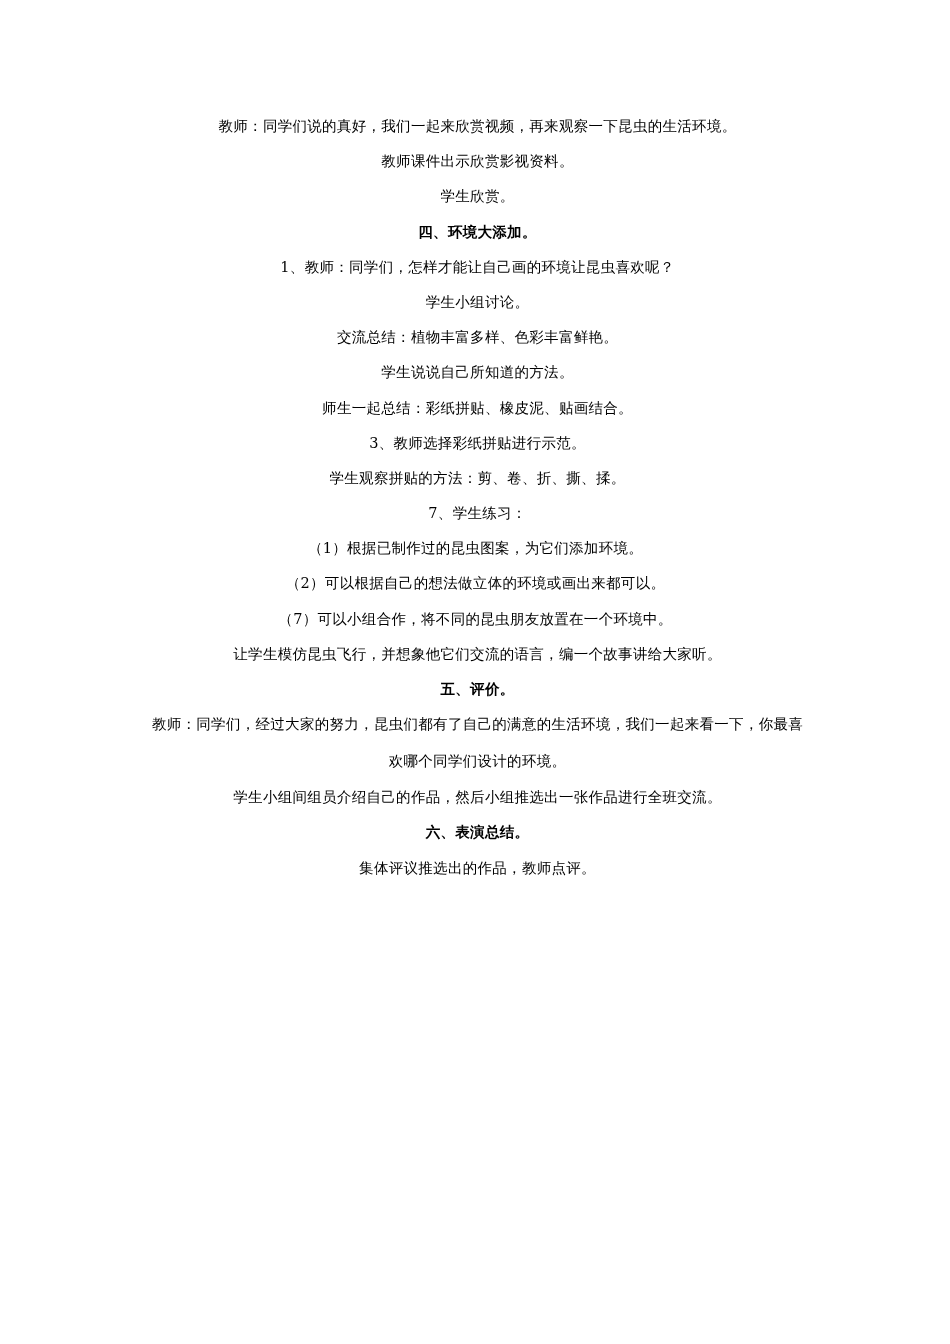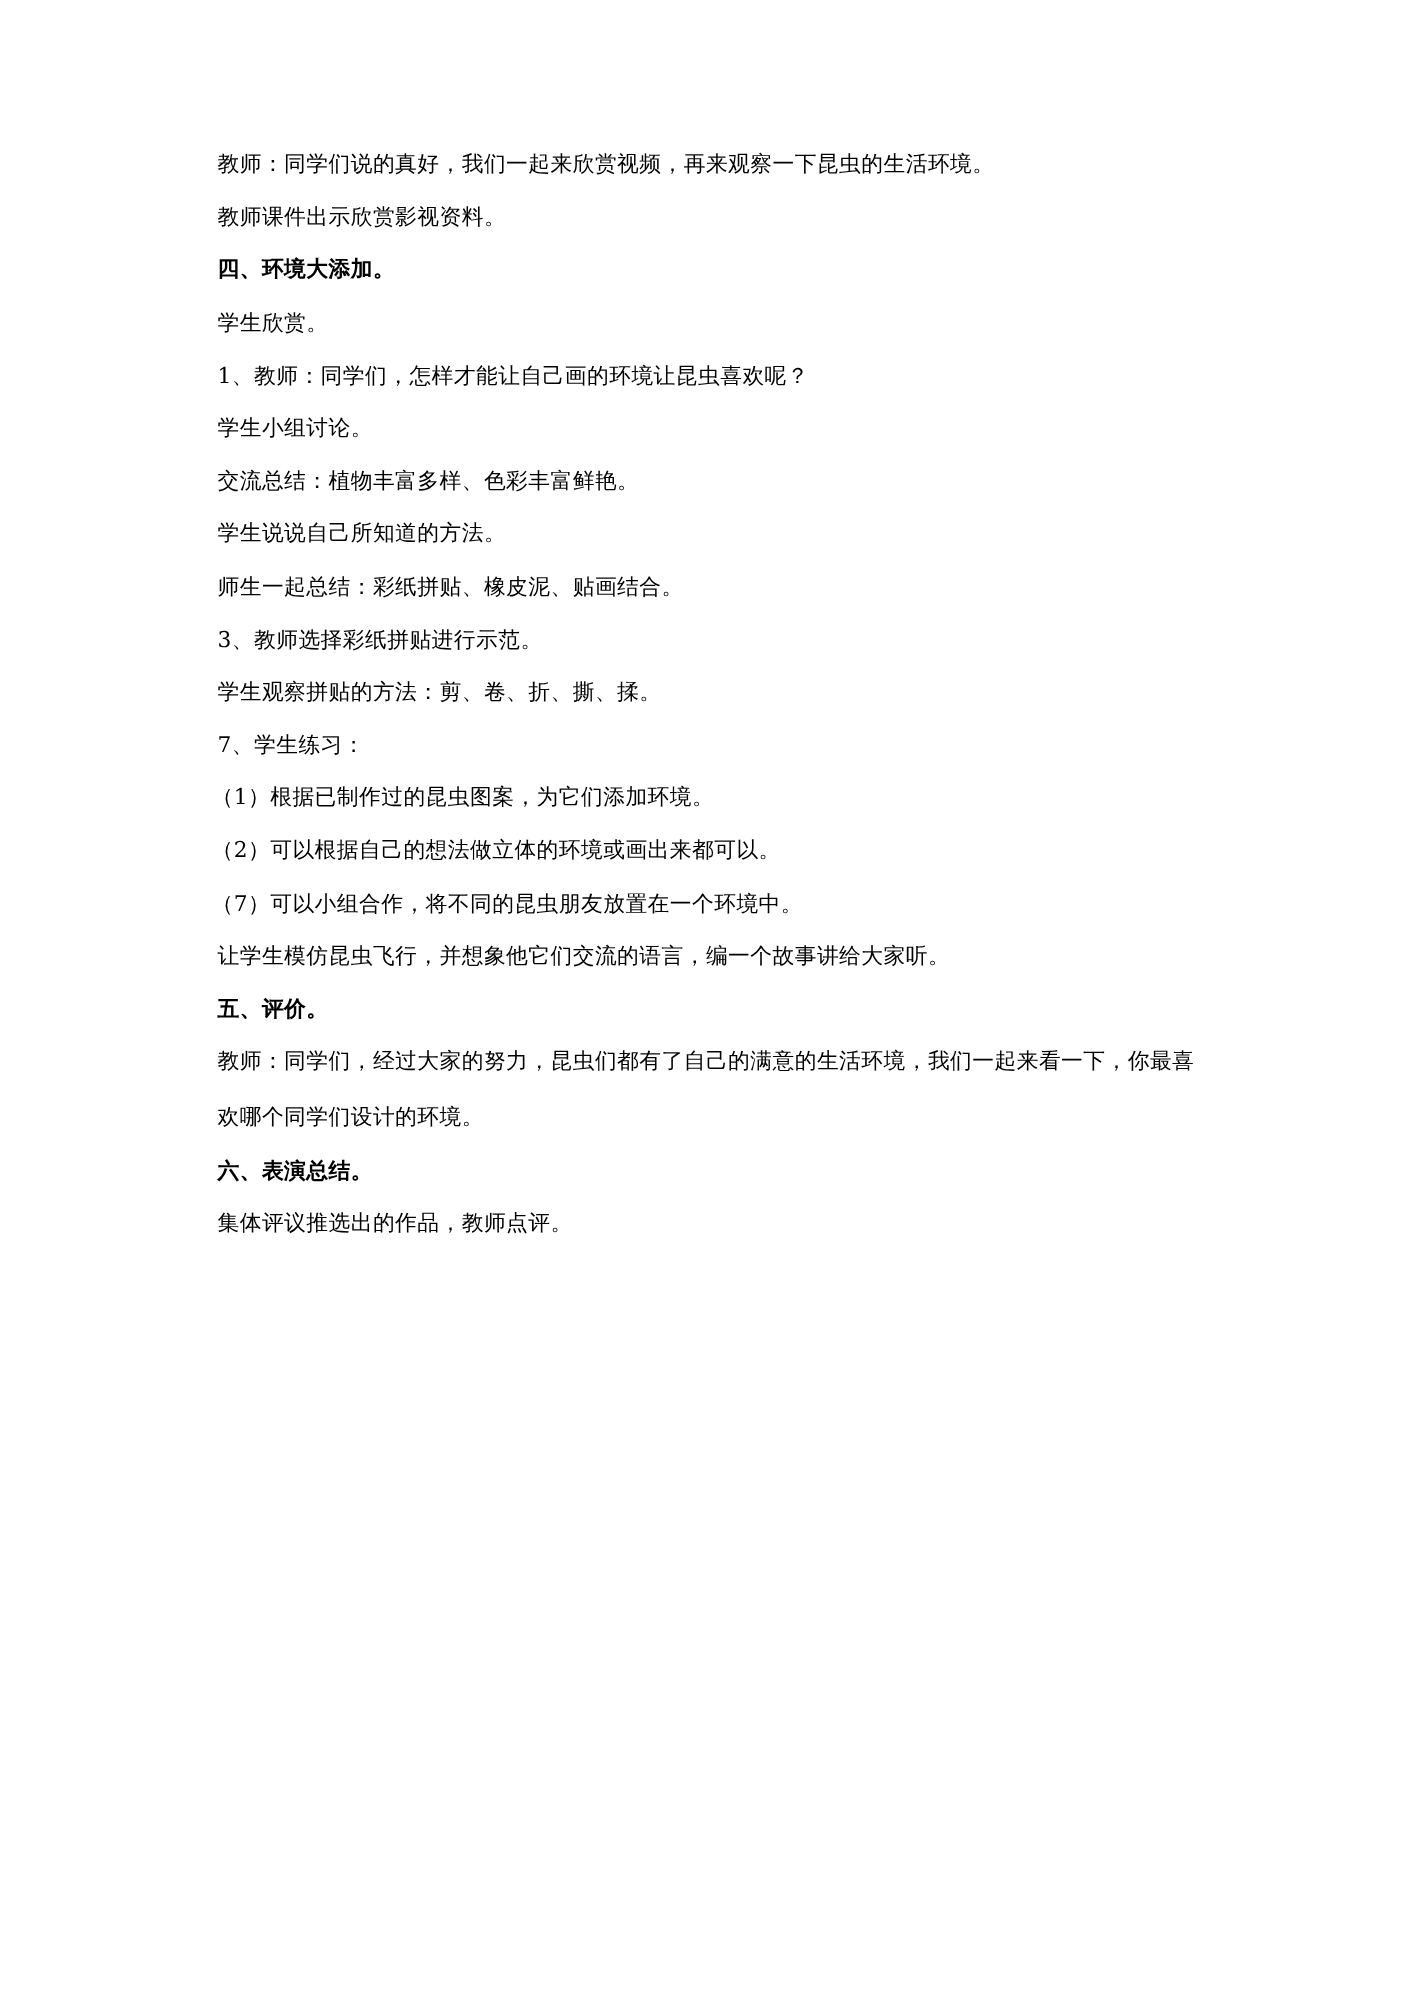--- a/index.html
+++ b/index.html
@@ -11,22 +11,23 @@
       width: 950px;
       height: 1344px;
       position: relative;
       overflow: hidden;
       font-family: "DejaVu Serif", "Liberation Serif", serif;
       color: #000000;
     }
     .page {
       position: absolute;
       left: 145px;
-      top: 100px;
+      top: 116px;
       width: 665px;
+      text-align: center;
     }
     .line {
       font-size: 14.5px;
       line-height: 20px;
       height: 20px;
       margin: 0 0 15.2px 0;
       white-space: nowrap;
       letter-spacing: 0.3px;
     }
     .line.heading {
@@ -48,33 +49,34 @@
     .wrap-block {
       margin-bottom: 7px;
     }
   </style>
 </head>
 <body>
 
 <div class="page">
   <p class="line">教师：同学们说的真好，我们一起来欣赏视频，再来观察一下昆虫的生活环境。</p>
   <p class="line">教师课件出示欣赏影视资料。</p>
+  <p class="line">学生欣赏。</p>
   <p class="line heading">四、环境大添加。</p>
-  <p class="line">学生欣赏。</p>
   <p class="line">1、教师：同学们，怎样才能让自己画的环境让昆虫喜欢呢？</p>
   <p class="line">学生小组讨论。</p>
   <p class="line">交流总结：植物丰富多样、色彩丰富鲜艳。</p>
   <p class="line">学生说说自己所知道的方法。</p>
   <p class="line">师生一起总结：彩纸拼贴、橡皮泥、贴画结合。</p>
   <p class="line">3、教师选择彩纸拼贴进行示范。</p>
   <p class="line">学生观察拼贴的方法：剪、卷、折、撕、揉。</p>
   <p class="line">7、学生练习：</p>
   <p class="line item">（1）根据已制作过的昆虫图案，为它们添加环境。</p>
   <p class="line item">（2）可以根据自己的想法做立体的环境或画出来都可以。</p>
   <p class="line item">（7）可以小组合作，将不同的昆虫朋友放置在一个环境中。</p>
   <p class="line">让学生模仿昆虫飞行，并想象他它们交流的语言，编一个故事讲给大家听。</p>
   <p class="line heading">五、评价。</p>
   <div class="wrap-block">
     <p class="wrap">教师：同学们，经过大家的努力，昆虫们都有了自己的满意的生活环境，我们一起来看一下，你最喜欢哪个同学们设计的环境。</p>
   </div>
+  <p class="line">学生小组间组员介绍自己的作品，然后小组推选出一张作品进行全班交流。</p>
   <p class="line heading">六、表演总结。</p>
   <p class="line">集体评议推选出的作品，教师点评。</p>
 </div>
 
 </body></html>

